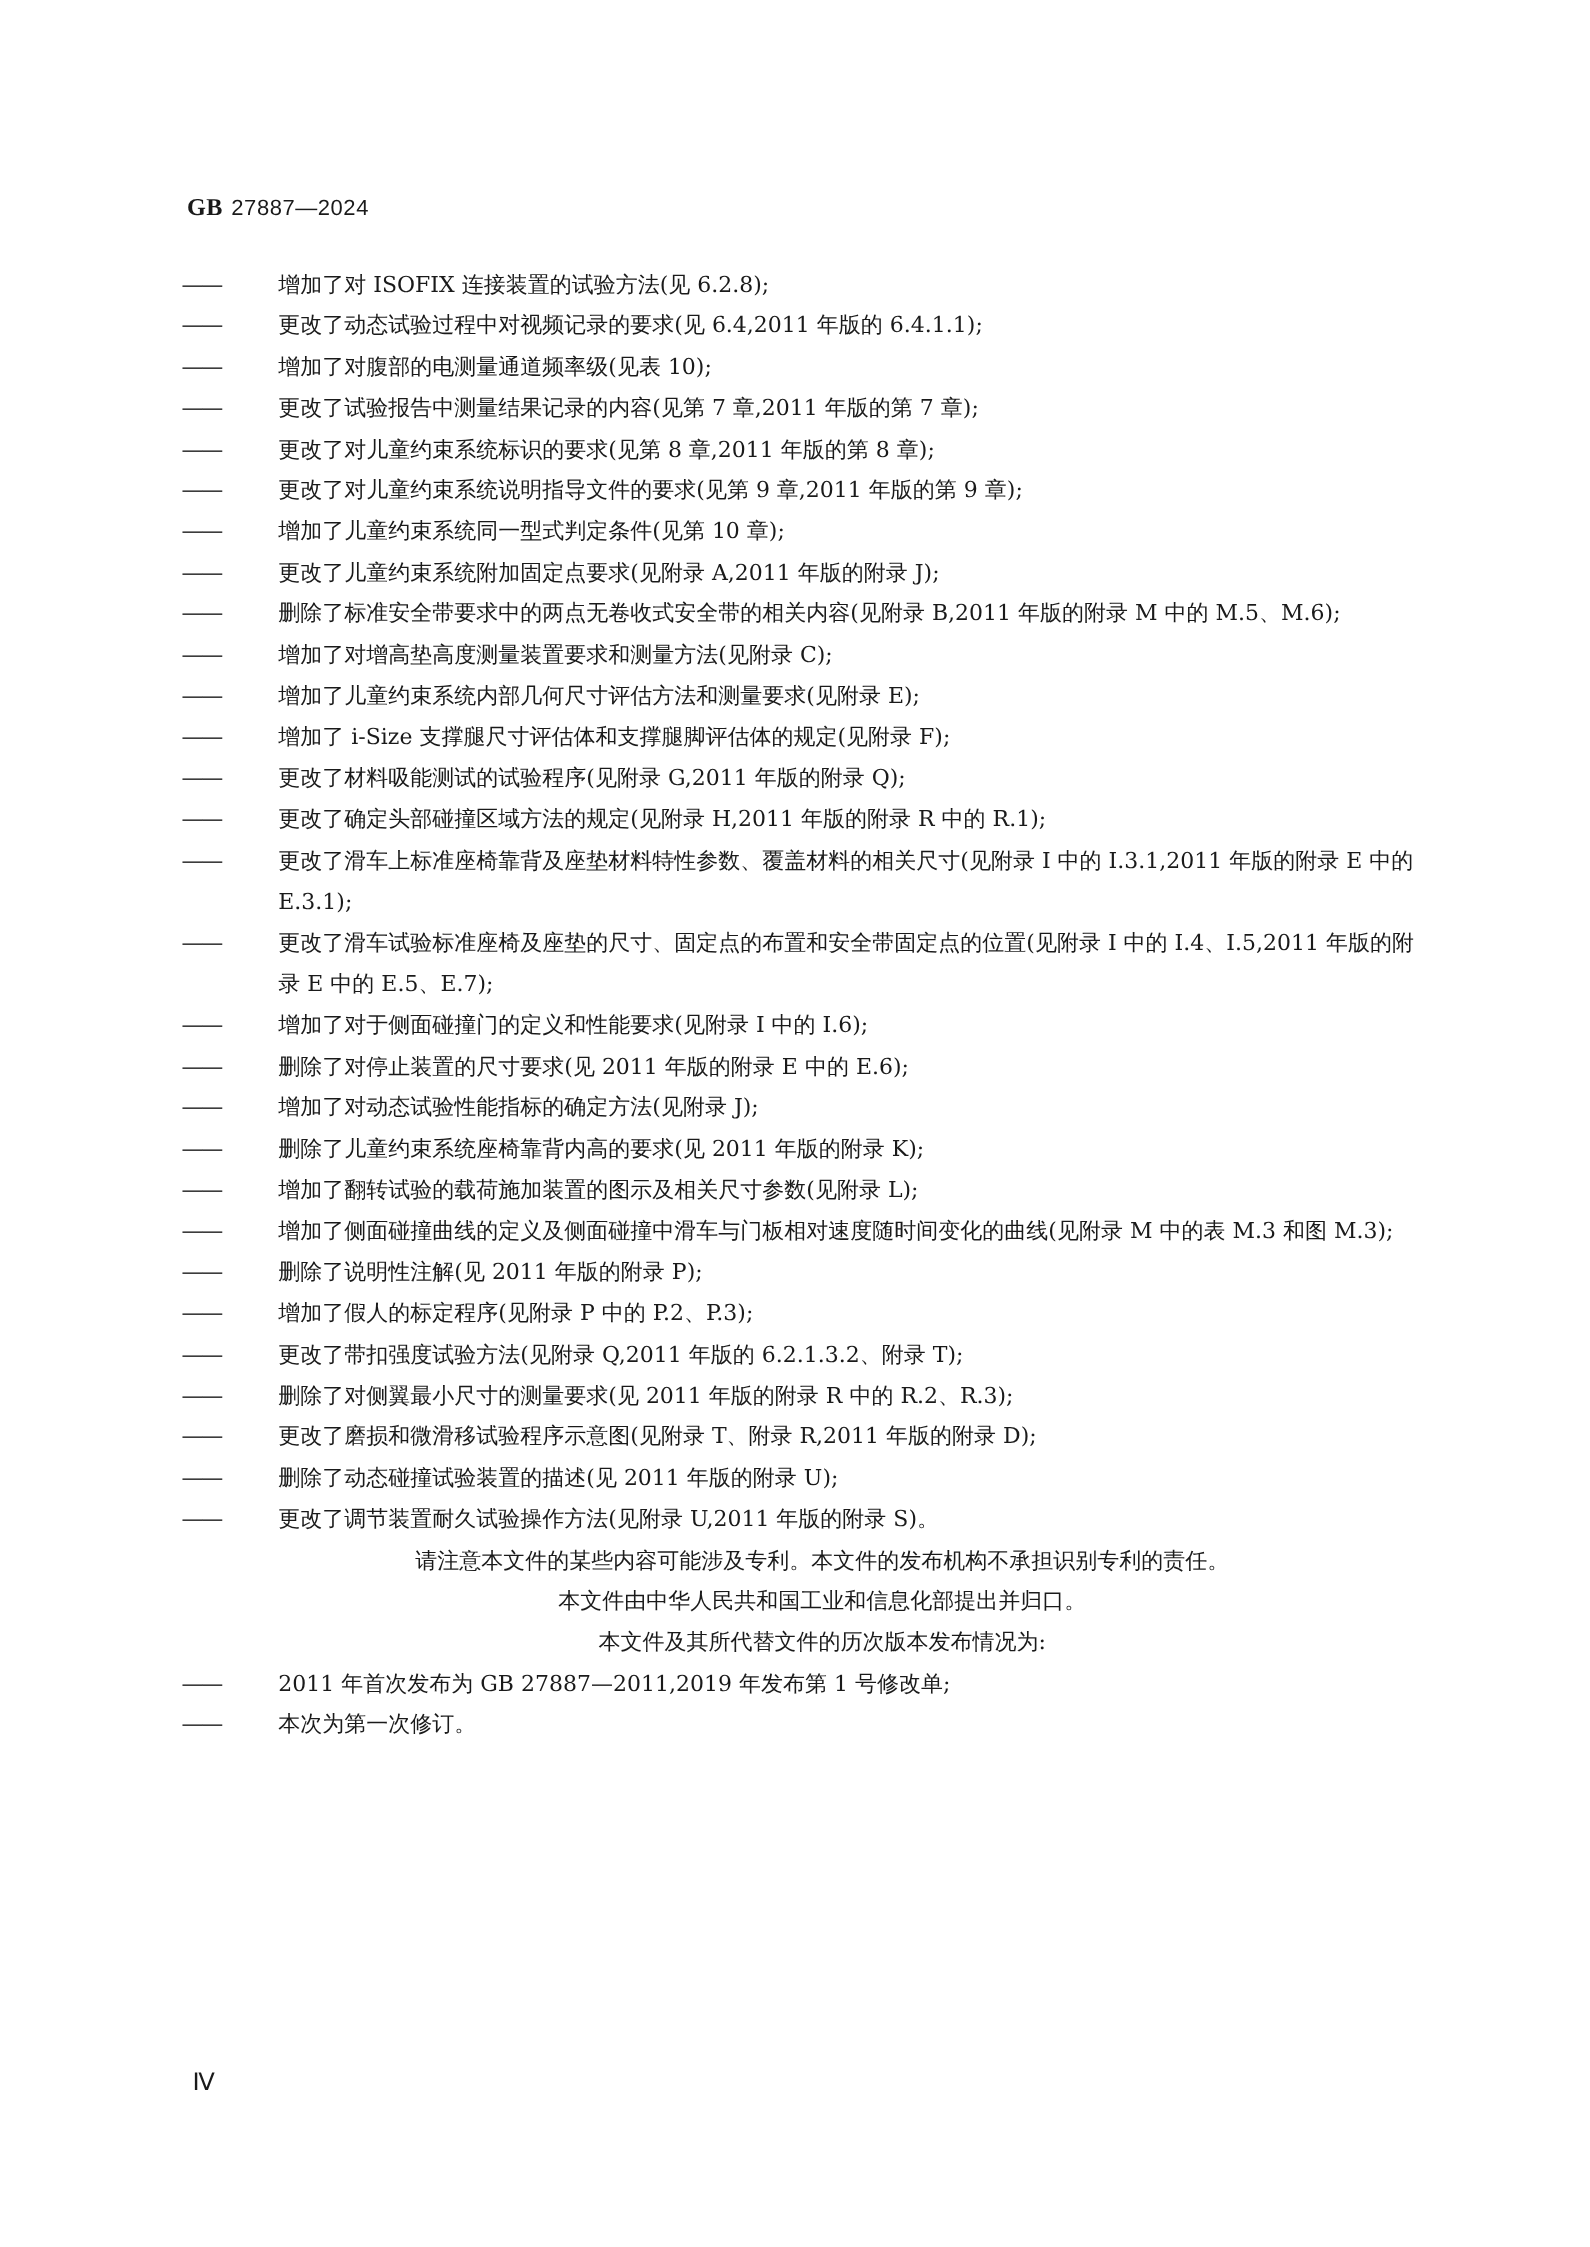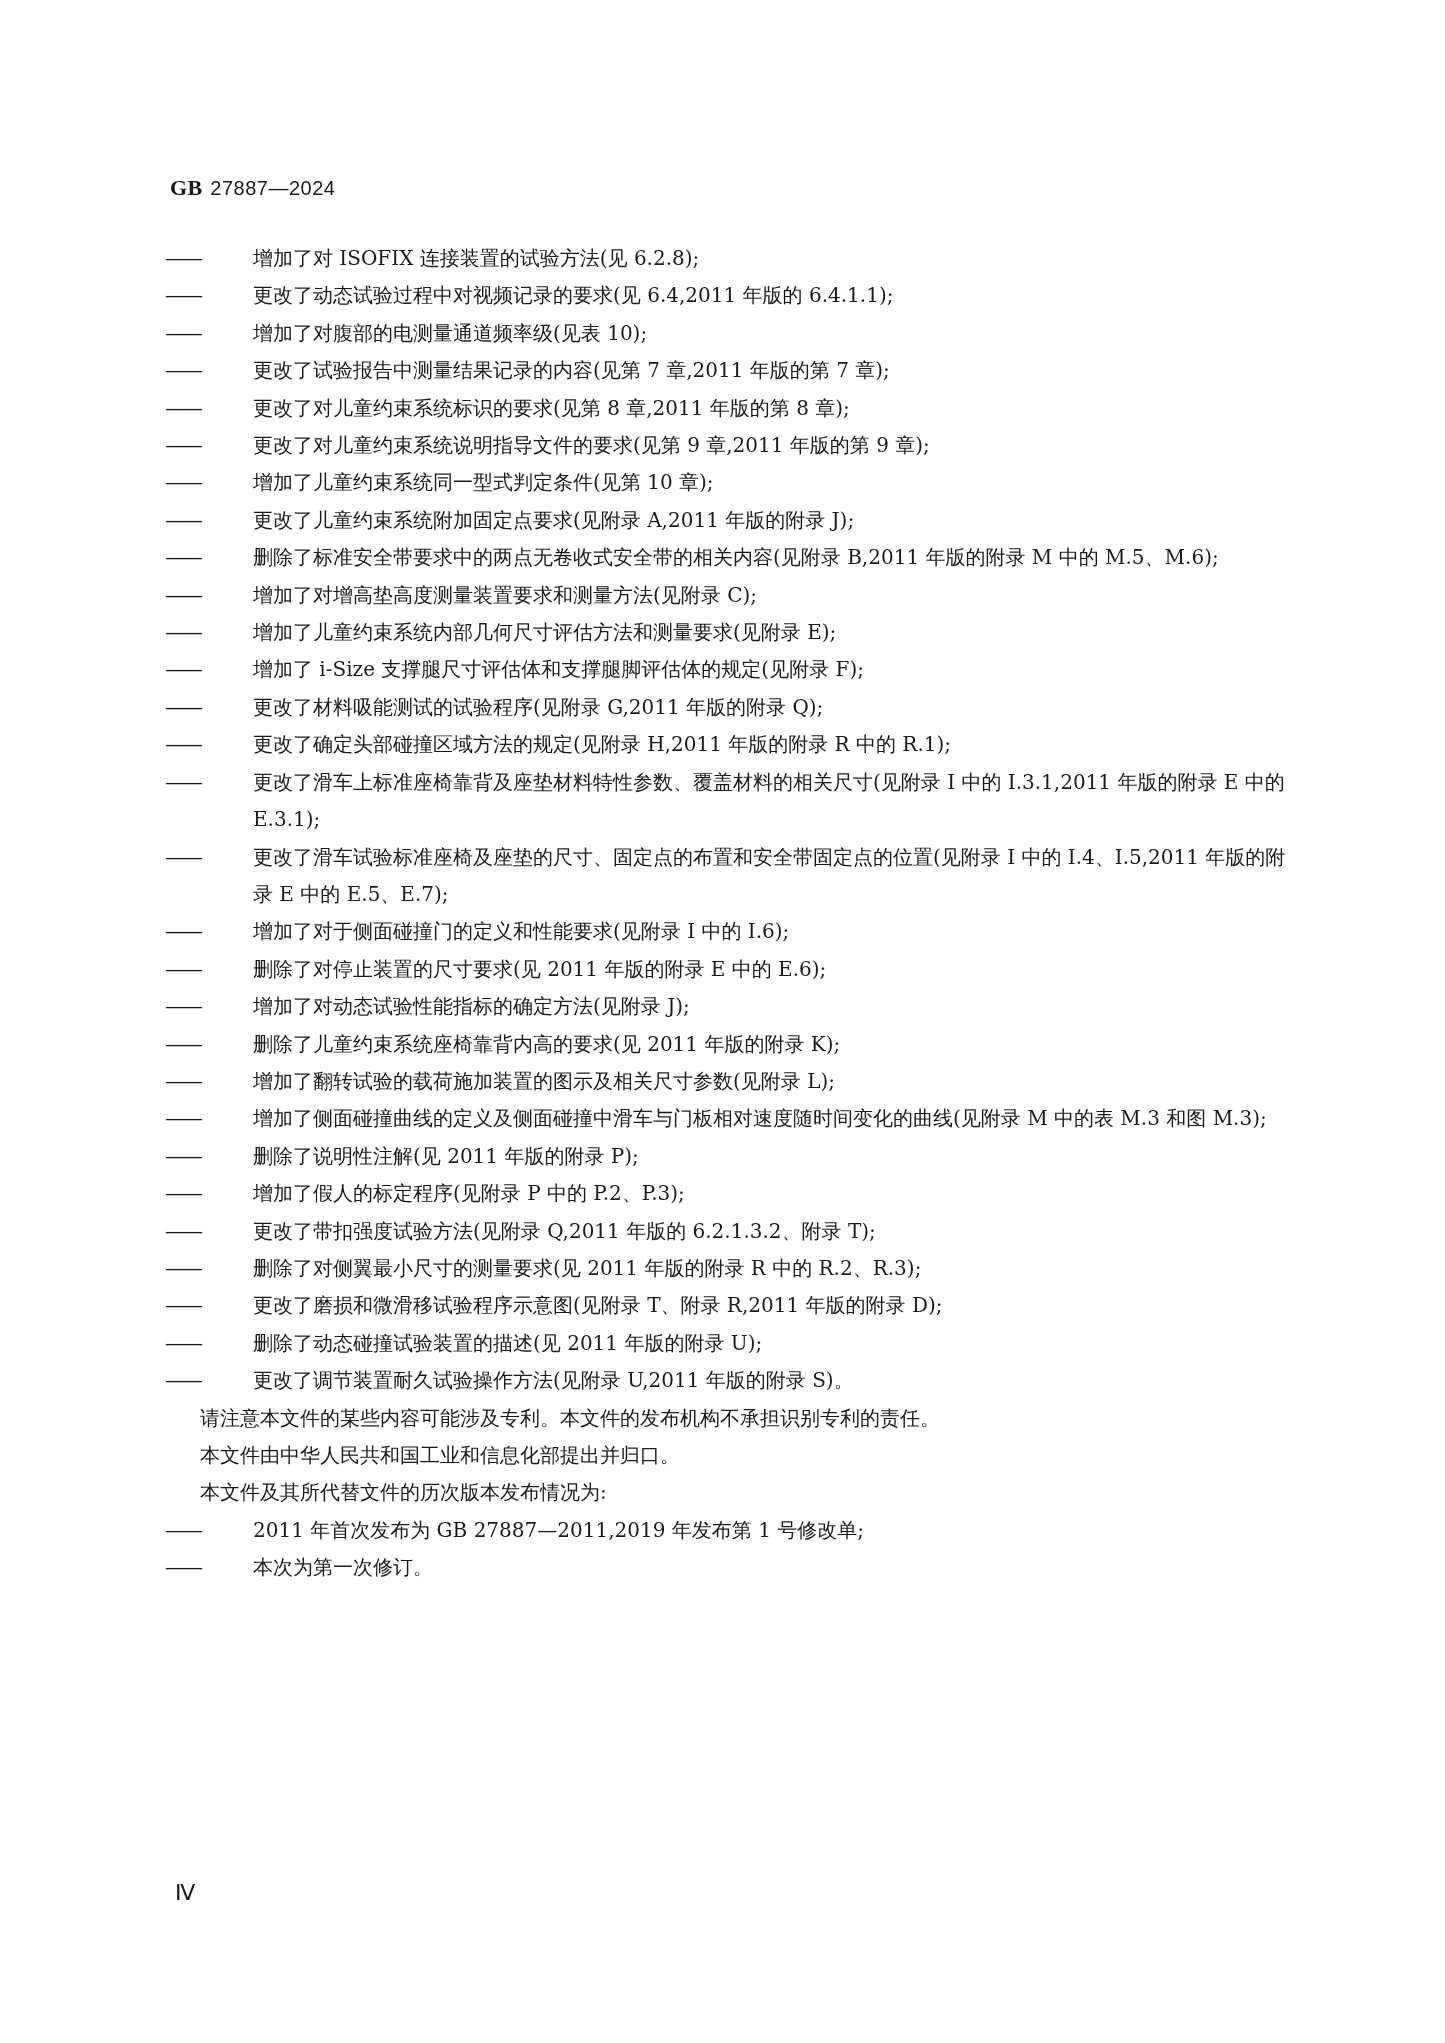--- a/index.html
+++ b/index.html
@@ -13,21 +13,21 @@
       font-size: 22px; letter-spacing: 0.5px; margin-left: 13px;
     }
     .header .gb { font-weight: bold; font-family: "Liberation Serif", serif; }
     .header .num { font-family: "Liberation Sans", sans-serif; font-size: 20px; }
     .content {
       position: absolute; left: 165px; top: 240px; width: 1130px;
       font-size: 20px; line-height: 37.4px;
     }
     .item { padding-left: 88px; text-indent: -88px; }
     .item .dash { display: inline-block; width: 88px; text-indent: 0; letter-spacing: -2px; }
-    .para { padding-left: 35px; }
+    .para { padding-left: 35px; text-align: center; }
     .footer {
       position: absolute; left: 175px; top: 1880px;
       font-size: 22px; font-family: "Liberation Serif", serif;
     }
   </style>
 </head>
 <body>
 
 <div class="header">
   <span class="gb">GB</span>

